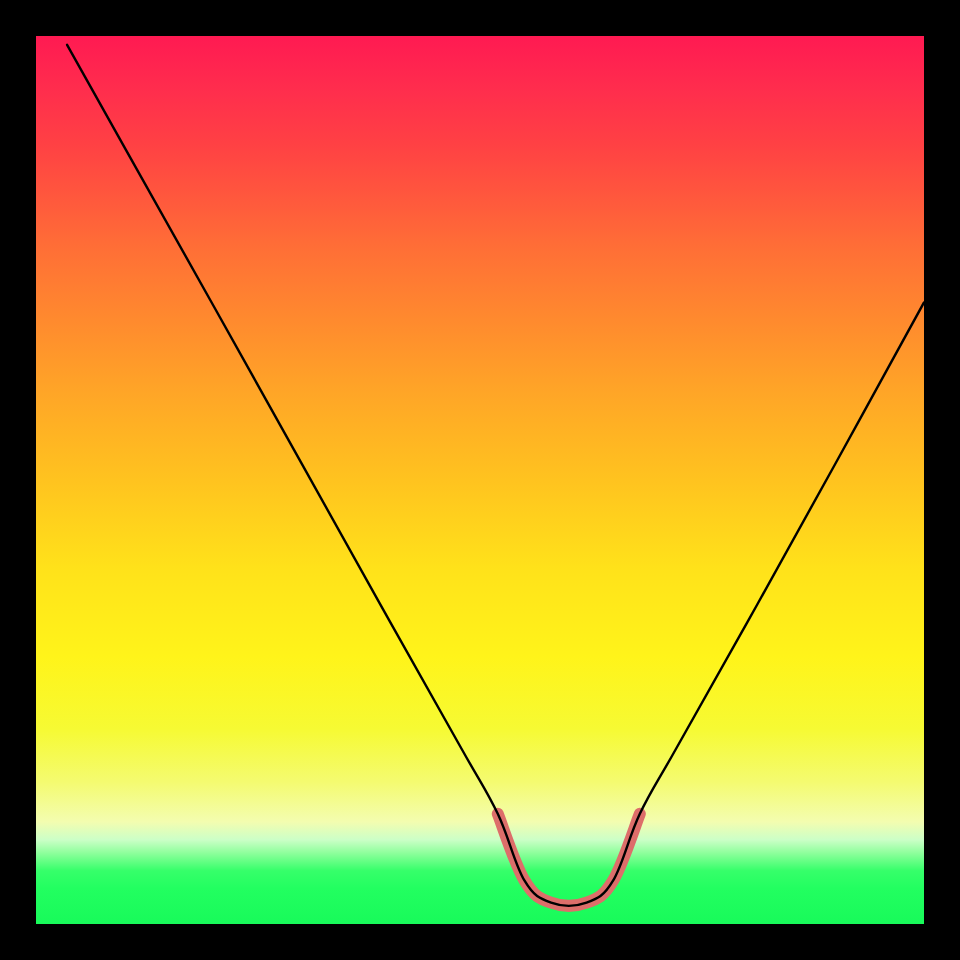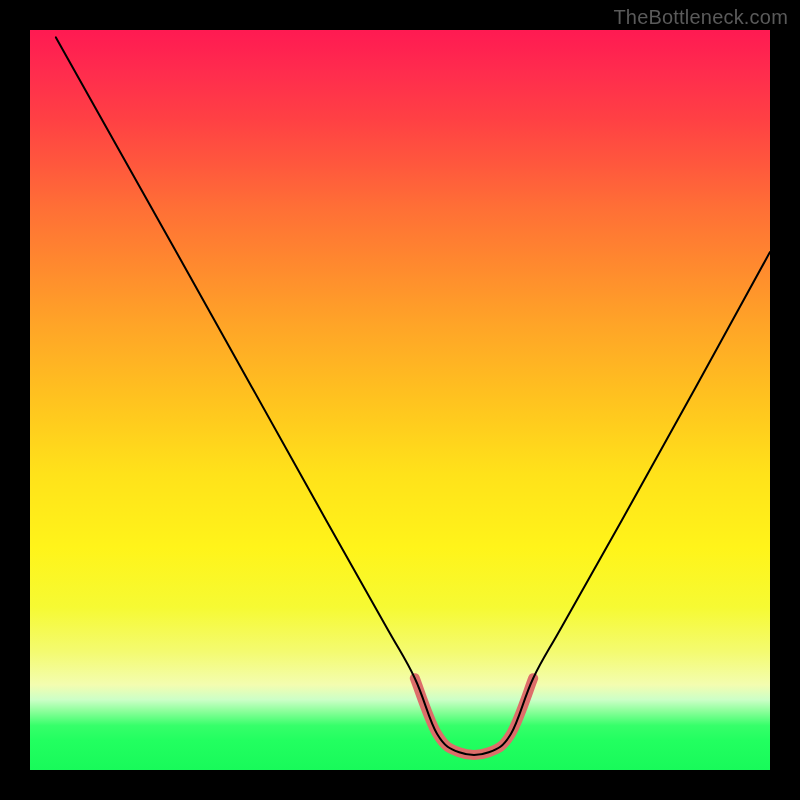--- a/index.html
+++ b/index.html
@@ -78,21 +78,20 @@
     stroke: #dd6e6a;
     stroke-width: 10;
     stroke-linecap: round;
     stroke-linejoin: round;
   }
 </style>
 </head>
 <body>
 
 <div class="stage">
-  <div class="watermark">TheBottleneck.com</div>
   <div class="plot">
     <div class="gradient"></div>
     <svg class="curve" viewBox="0 0 740 740" preserveAspectRatio="none">
       <path id="salmon-path" class="salmon-line" d="M 384.8 648.2 C 388.8 658.2, 399.0 690.4, 407.0 703.7 C 415.0 717.1, 419.9 718.9, 429.2 722.2 C 438.5 725.6, 449.5 725.6, 458.8 722.2 C 468.1 718.9, 473.0 717.1, 481.0 703.7 C 489.0 690.4, 499.2 658.2, 503.2 648.2"></path>
       <path id="black-path" class="black-line" d="M 25.9 7.4 C 34.6 22.9, 52.0 54.1, 74.0 93.2 C 96.0 132.4, 121.4 177.4, 148.0 225.0 C 174.6 272.5, 195.4 309.7, 222.0 357.4 C 248.6 405.1, 272.0 447.1, 296.0 489.9 C 320.0 532.6, 339.2 566.5, 355.2 595.0 C 371.2 623.5, 375.5 628.7, 384.8 648.2 C 394.1 667.8, 399.0 690.4, 407.0 703.7 C 415.0 717.1, 419.9 718.9, 429.2 722.2 C 438.5 725.6, 449.5 725.6, 458.8 722.2 C 468.1 718.9, 473.0 717.1, 481.0 703.7 C 489.0 690.4, 493.9 667.8, 503.2 648.2 C 512.5 628.7, 516.8 623.5, 532.8 595.0 C 548.8 566.5, 568.0 532.8, 592.0 489.9 C 616.0 447.0, 639.4 404.9, 666.0 356.7 C 692.6 308.5, 726.7 246.2, 740.0 222.0"></path>
     </svg>
   </div>
 </div>
 
 </body></html>

